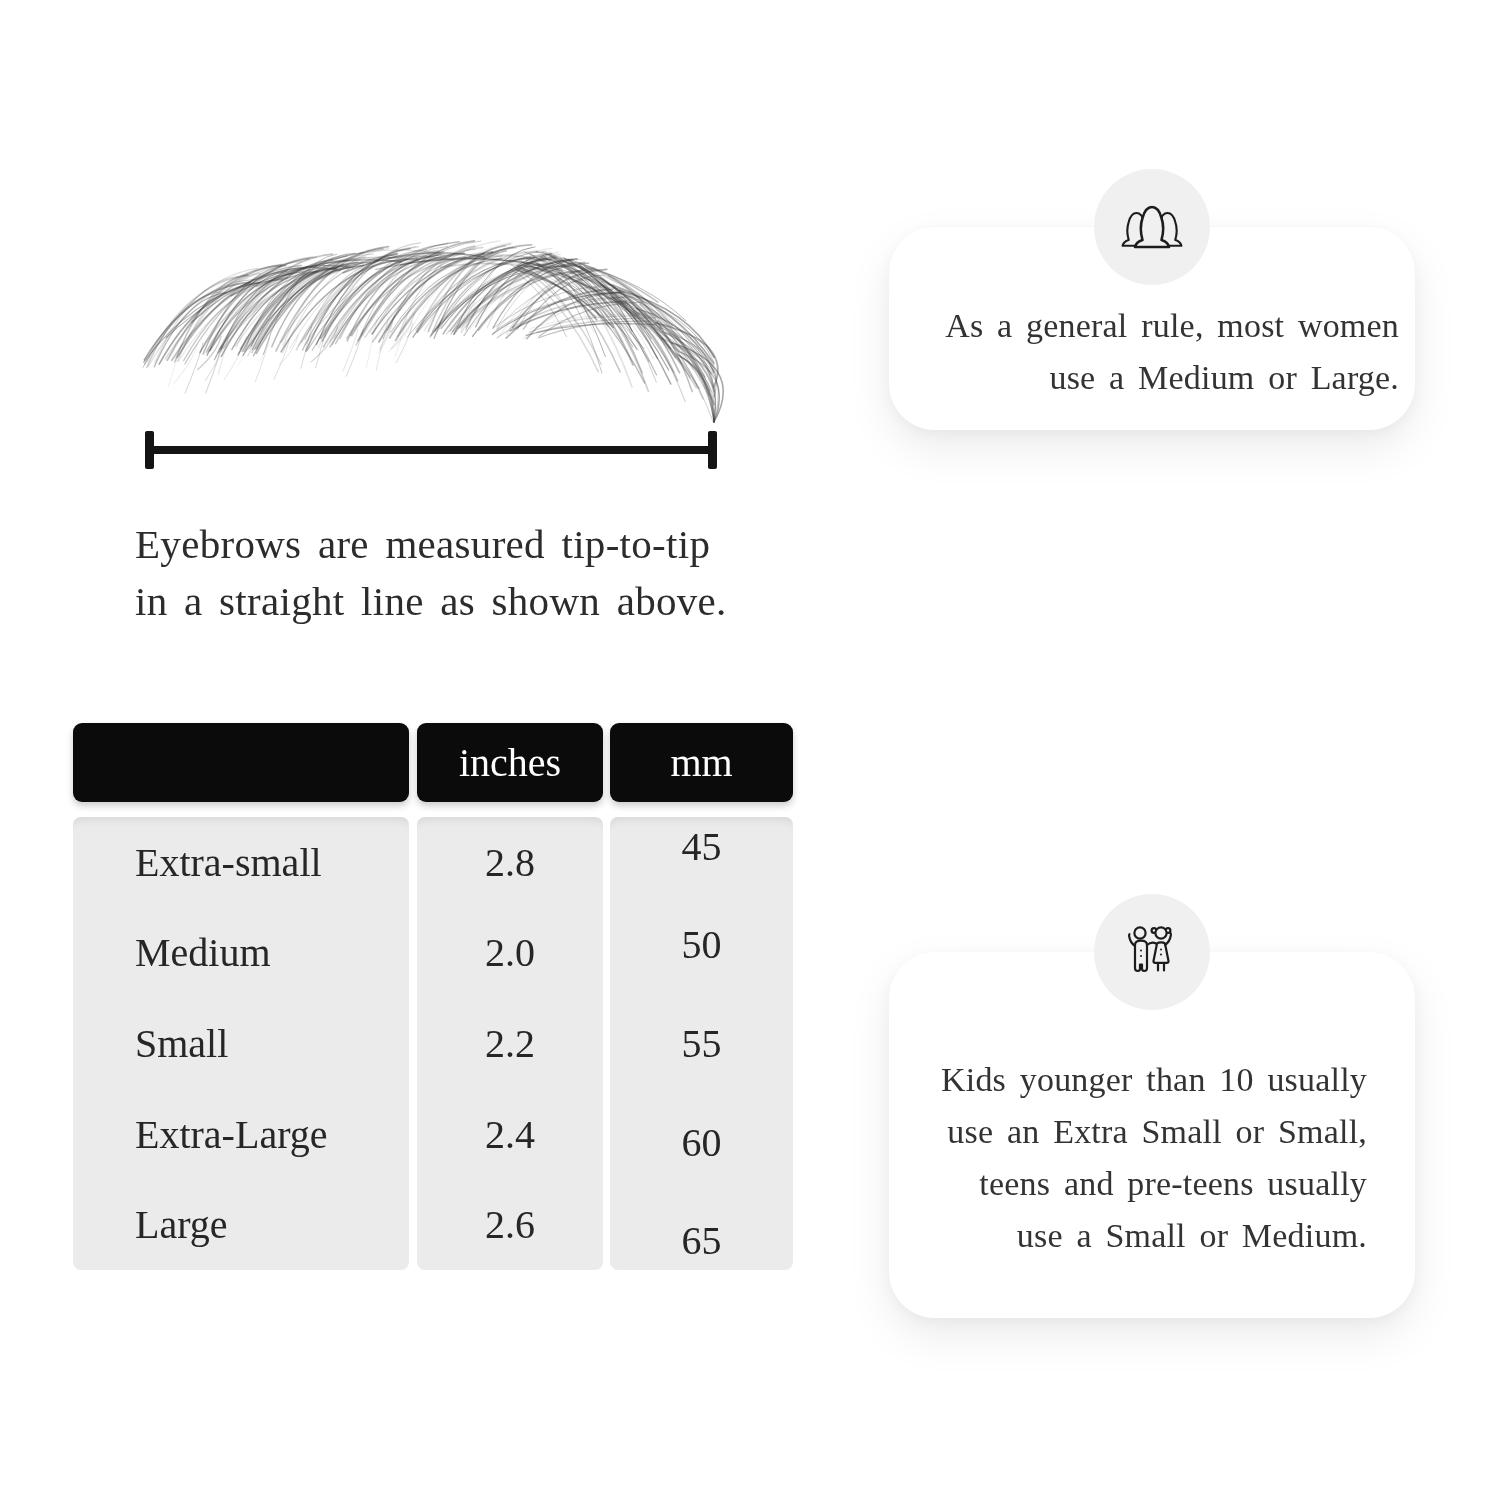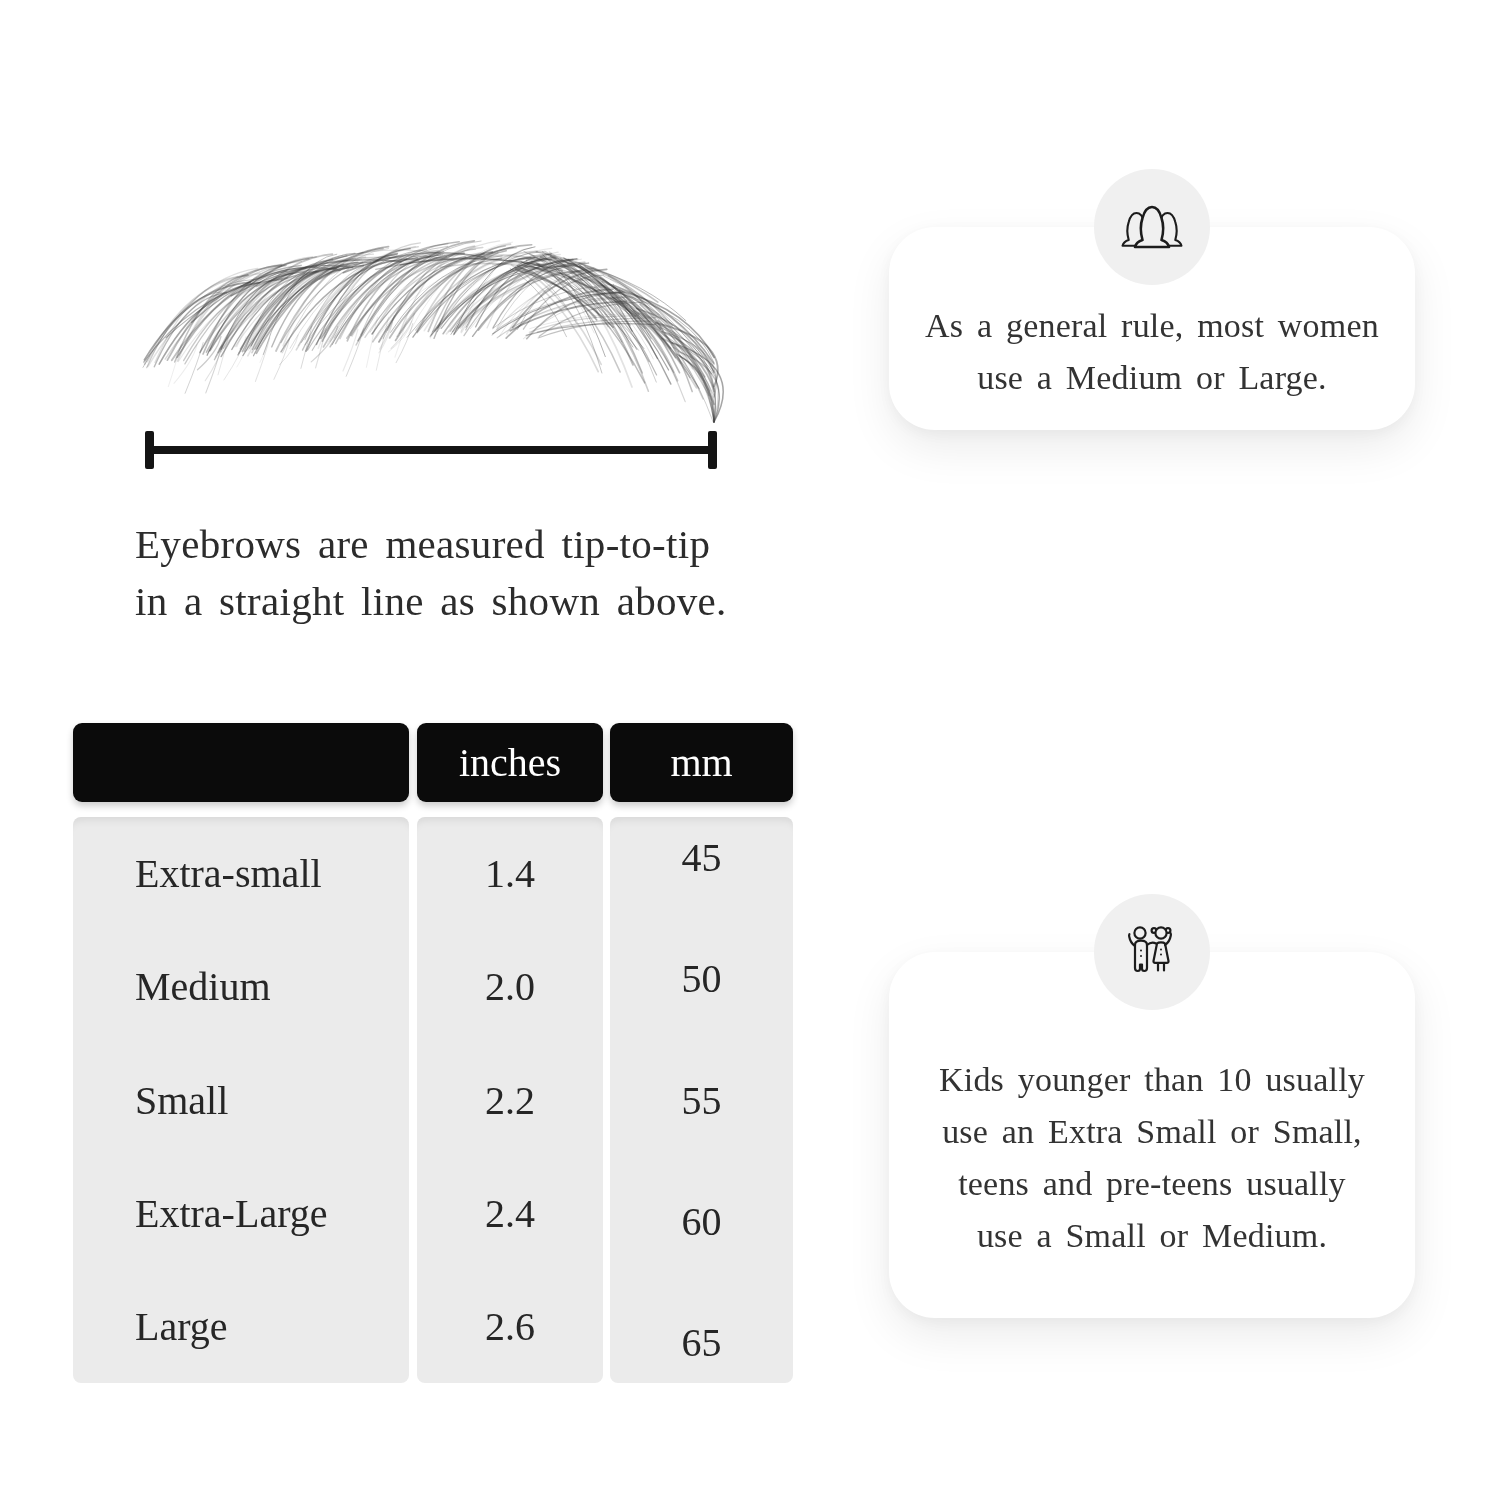--- a/index.html
+++ b/index.html
@@ -16,36 +16,36 @@
 
   
   .caption{position:absolute;left:135px;top:516px;font-size:41px;line-height:57px;
            letter-spacing:.3px;word-spacing:6px;color:#2c2c2c;}
 
   
   .th{position:absolute;top:723px;height:79px;background:#0b0b0b;border-radius:9px;
       box-shadow:0 4px 7px rgba(0,0,0,.20);display:flex;align-items:center;justify-content:center;
       color:#ffffff;font-size:40px;}
   .th1{left:73px;width:336px;} .th2{left:417px;width:186px;} .th3{left:610px;width:183px;}
-  .tb{position:absolute;top:817px;height:566px;background:#ebebeb;border-radius:8px;
+  .tb{position:absolute;top:817px;height:453px;background:#ebebeb;border-radius:8px;
       box-shadow:inset 0 10px 10px -8px rgba(0,0,0,.10);display:flex;flex-direction:column;
       font-size:40px;color:#262626;}
   .tb1{left:73px;width:336px;} .tb2{left:417px;width:186px;} .tb3{left:610px;width:183px;gap:40px;}
   .cell{flex:1;display:flex;align-items:center;}
   .tb1 .cell{padding-left:62px;}
   .tb2 .cell,.tb3 .cell{justify-content:center;}
 
   
   .card{position:absolute;left:889px;width:526px;background:#ffffff;border-radius:46px;
         box-shadow:0 18px 45px rgba(0,0,0,.08),0 4px 14px rgba(0,0,0,.04);
         display:flex;align-items:center;justify-content:center;}
   .card1{top:227px;height:203px;} .card2{top:577px;height:210px;} .card3{top:952px;height:366px;}
   .badge{position:absolute;left:50%;transform:translateX(-50%);top:-58px;width:116px;height:116px;
          border-radius:50%;background:#f0f0f0;display:flex;align-items:center;justify-content:center;}
-  .card p{margin:10px;text-align:center;font-size:34px;line-height:52px;color:#333333;
+  .card p{margin:16px;text-align:right;font-size:34px;line-height:52px;color:#333333;
           letter-spacing:.2px;word-spacing:5px;padding-top:46px;}
   .card1 p{max-width:520px;} .card2 p{max-width:470px;} .card3 p{max-width:430px;}
 </style>
 </head>
 <body>
 
 <div class="canvas">
 
   <div class="brow">
     <svg viewBox="0 0 620 210" width="620" height="210">
@@ -375,21 +375,21 @@
     </div>
 
   <div class="tb tb1">
     <div class="cell">Extra-small</div>
     <div class="cell">Medium</div>
     <div class="cell">Small</div>
     <div class="cell">Extra-Large</div>
     <div class="cell">Large</div>
   </div>
   <div class="tb tb2">
-    <div class="cell">1.4</div>
+    <div class="cell">2.8</div>
     <div class="cell">2.0</div>
     <div class="cell">2.2</div>
     <div class="cell">2.4</div>
     <div class="cell">2.6</div>
   </div>
   <div class="tb tb3">
     <div class="cell">45</div>
     <div class="cell">50</div>
     <div class="cell">55</div>
     <div class="cell">60</div>

